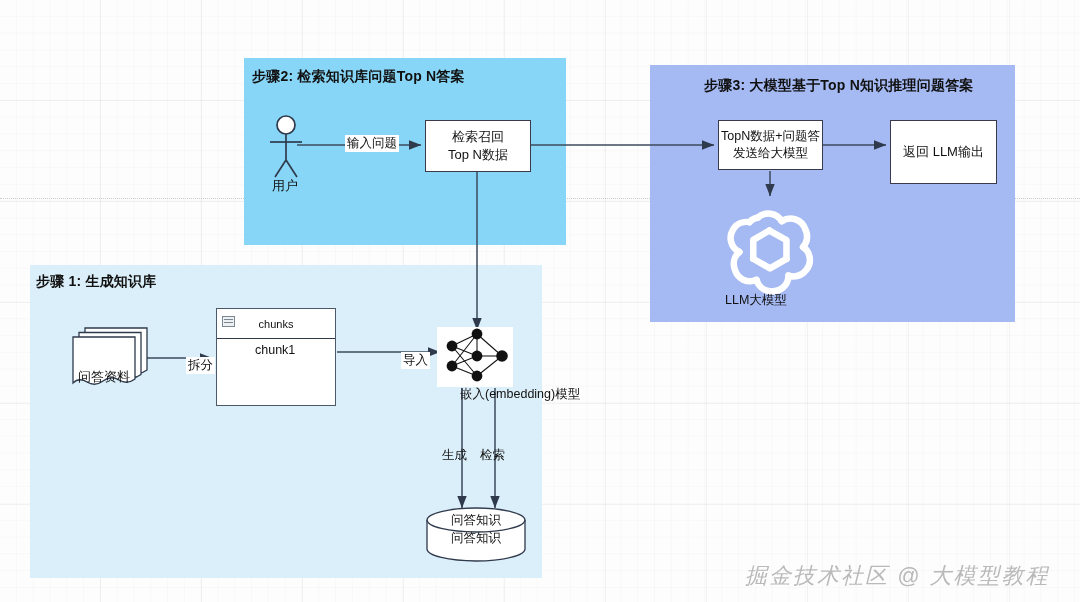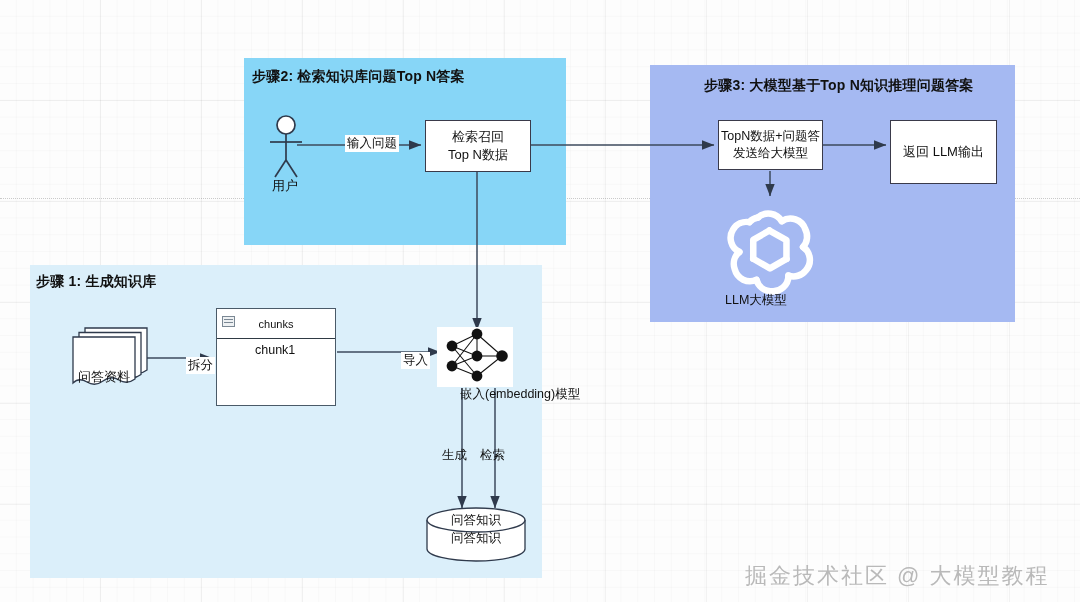--- a/index.html
+++ b/index.html
@@ -133,20 +133,21 @@
     pointer-events: none;
   }
 
   
   .watermark {
     position: absolute;
     color: #b9b9b9;
     white-space: nowrap;
     font-weight: normal;
     letter-spacing: 2px;
+    font-style: italic;
   }
 </style>
 </head>
 <body>
 
 <div id="canvas">
 
   <div class="dotted-rule" style="top: 198px; z-index: 0;"></div>
 
   <div class="panel" id="panel-step1" style="left: 30px; top: 265px; width: 512px; height: 313px; background: rgb(219, 239, 250); z-index: 1;"></div>

